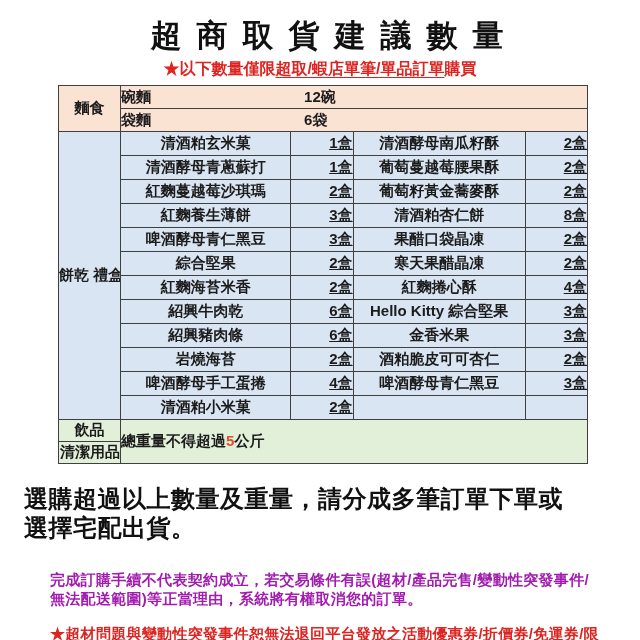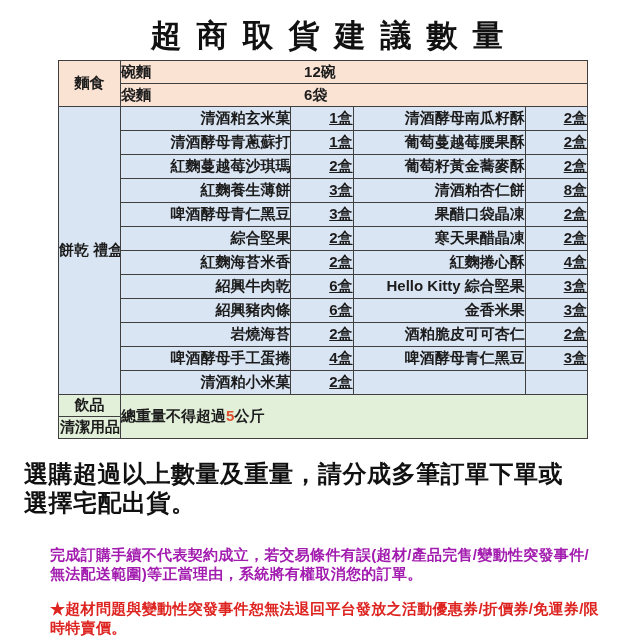--- a/index.html
+++ b/index.html
@@ -70,21 +70,21 @@
     color: #151515;
     white-space: normal;
     line-height: 1.15;
     padding: 0 4px;
   }
   td.cat.small { font-size: 15px; letter-spacing: 0; padding: 0 1px; }
   .sec-noodle td { background: var(--c-pink, #fbe3d4); }
   .sec-cookie td { background: var(--c-blue, #dae5f3); }
   .sec-weight td { background: var(--c-green, #e2efd9); }
 
-  td.name { padding-left: 5px; text-align: right; }
+  td.name { padding-left: 5px; text-align: center; }
   td.qty  { padding-right: 4px; text-align: right; text-decoration: underline; }
   td.noodle-span { padding-left: 5px; }
   td.noodle-span .n-name { display: inline-block; width: 183px; }
   td.weight-note {
     font-size: 16.5px;
     padding-left: 6px;
     color: #3a3a3a;
     font-weight: 600;
   }
   td.weight-note .red-num { color: var(--c-red-num, #e0502e); }
@@ -112,20 +112,21 @@
     color: var(--c-red, #dd2420);
   }
 </style>
 </head>
 <body>
 
 <div class="page">
 
   <div class="title">超商取貨建議數量</div>
 
+  <div class="subtitle"><span>★以下數量僅限</span><span class="ul">超取/蝦店單筆/單品訂單</span><span>購買</span></div>
 
   <table class="qty-table">
     <colgroup>
       <col class="c-cat">
         <col class="c-n1">
         <col class="c-q1">
         <col class="c-n2">
         <col class="c-q2">
     </colgroup>
 

